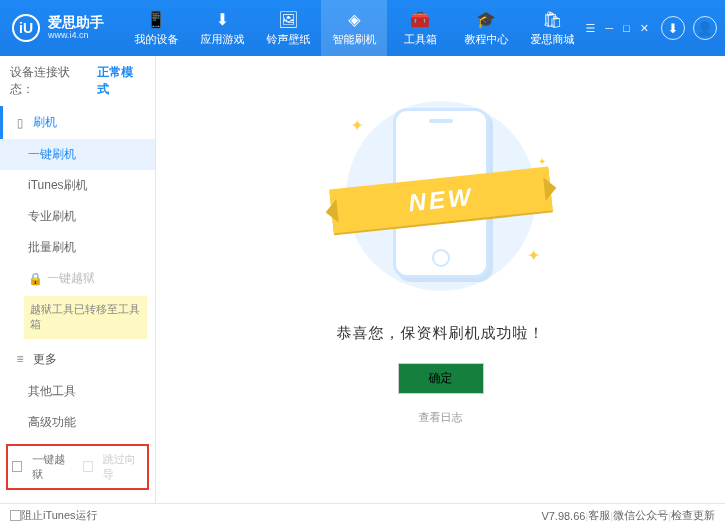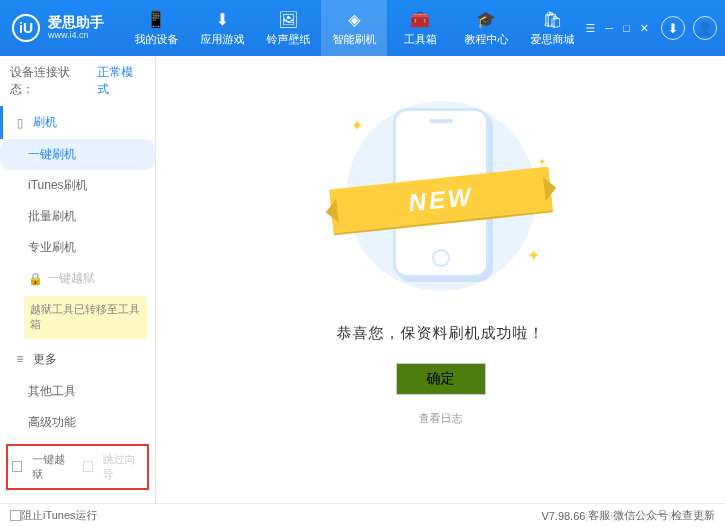--- a/index.html
+++ b/index.html
@@ -19,47 +19,47 @@
 
 .header-right { margin-left: auto; display: flex; align-items: center; gap: 8px; }
 .win-controls { display: flex; gap: 10px; font-size: 11px; margin-right: 4px; }
 .win-btn { cursor: pointer; opacity: 0.9; }
 .circle-btn { width: 24px; height: 24px; border: 1.5px solid rgba(255,255,255,0.8); border-radius: 50%; display: flex; align-items: center; justify-content: center; font-size: 13px; cursor: pointer; }
 
 .body { display: flex; height: 447px; }
 
 .sidebar { width: 156px; border-right: 1px solid #e6e6e6; display: flex; flex-direction: column; font-size: 12px; }
 .status-row { padding: 8px 10px; color: #666; display: flex; gap: 4px; }
-.status-val { color: #1e88f5; font-weight: normal; }
+.status-val { color: #1e88f5; font-weight: bold; }
 .section-head { display: flex; align-items: center; gap: 6px; padding: 8px 10px; color: #555; border-left: 3px solid transparent; }
 .section-head.active { border-left-color: #1e88f5; color: #1e88f5; }
 .section-head .ico { width: 14px; text-align: center; color: #888; }
 .sub-item { padding: 7px 10px 7px 28px; color: #666; cursor: pointer; }
-.sub-item.active { background: #e8f2ff; color: #1e88f5; border-radius: 10px; }
+.sub-item.active { background: #e8f2ff; color: #1e88f5; }
 .sub-item.locked { color: #bbb; display: flex; align-items: center; gap: 4px; }
 .sub-item.boxed { background: #fef9c3; color: #888; line-height: 1.4; margin: 2px 8px 4px 24px; padding: 6px 6px; font-size: 11px; }
 
 .checkbox-row { border: 2px solid #e23b2e; margin: 6px 6px; padding: 6px 4px; display: flex; gap: 10px; align-items: center; font-size: 11px; color: #777; }
 .cb { width: 11px; height: 11px; border: 1px solid #aaa; display: inline-block; }
 .cb.disabled { opacity: 0.4; }
 .device-box { padding: 6px 10px 8px; color: #1e88f5; }
 
 .main { flex: 1; display: flex; flex-direction: column; align-items: center; padding-top: 40px; position: relative; }
 .illus { position: relative; width: 200px; height: 200px; }
 .circle-bg { width: 190px; height: 190px; border-radius: 50%; background: #eaf4ff; position: absolute; left: 5px; top: 5px; }
 .phone { position: absolute; width: 96px; height: 170px; background: #fff; border: 3px solid #cfe6ff; border-radius: 14px; left: 52px; top: 12px; box-shadow: 4px 4px 0 rgba(120,170,230,0.25); }
 .phone::before { content:""; position:absolute; top:8px; left:50%; transform:translateX(-50%); width:24px; height:4px; background:#cfe6ff; border-radius:2px; }
 .phone::after { content:""; position:absolute; bottom:8px; left:50%; transform:translateX(-50%); width:14px; height:14px; border:2px solid #cfe6ff; border-radius:50%; }
 .banner { position: absolute; top: 82px; left: -10px; width: 220px; height: 44px; background: #ffcf3f; transform: rotate(-6deg); display: flex; align-items: center; justify-content: center; font-weight: 900; font-size: 24px; color: #fff; letter-spacing: 3px; font-style: italic; box-shadow: 0 2px 0 #e0b22c; }
 .banner::before, .banner::after { content:""; position:absolute; width:0; height:0; border:12px solid transparent; }
 .banner::before { left:-18px; top:10px; border-right-color:#e0b22c; }
 .banner::after { right:-18px; top:10px; border-left-color:#e0b22c; }
 .sparkle { position:absolute; color:#ffcf3f; font-size:16px; }
 .msg { margin-top: 28px; font-size: 15px; color: #333; letter-spacing: 1px; }
-.ok-btn { margin-top: 20px; padding: 6px 30px; border: 1px solid #ccc; background: #4d7c0f; font-size: 14px; cursor: pointer; }
+.ok-btn { margin-top: 20px; padding: 6px 30px; border: 1px solid #ccc; background: #15803d; font-size: 12px; cursor: pointer; }
 .log-link { margin-top: 16px; font-size: 11px; color: #999; cursor: pointer; }
 
 .footer { height: 24px; border-top: 1px solid #e6e6e6; display: flex; align-items: center; padding: 0 10px; font-size: 11px; color: #666; gap: 0; }
 .footer .spacer { flex: 1; }
 .footer .link { cursor: pointer; }
 .footer .sep { color: #ddd; }
 </style>
 </head>
 <body>
 
@@ -118,22 +118,22 @@
     <div class="status-row">
       <span>设备连接状态：</span>
       <span class="status-val">正常模式</span>
     </div>
     <div class="section-head active">
         <span class="ico">▯</span>
         <span>刷机</span>
       </div>
     <div class="sub-item active">一键刷机</div>
     <div class="sub-item">iTunes刷机</div>
+    <div class="sub-item">专业刷机</div>
     <div class="sub-item">批量刷机</div>
-    <div class="sub-item">专业刷机</div>
     <div class="sub-item locked">
         <span>🔒</span>
         <span>一键越狱</span>
       </div>
     <div class="sub-item boxed">越狱工具已转移至工具箱</div>
     <div class="section-head">
         <span class="ico">≡</span>
         <span>更多</span>
       </div>
     <div class="sub-item">其他工具</div>

